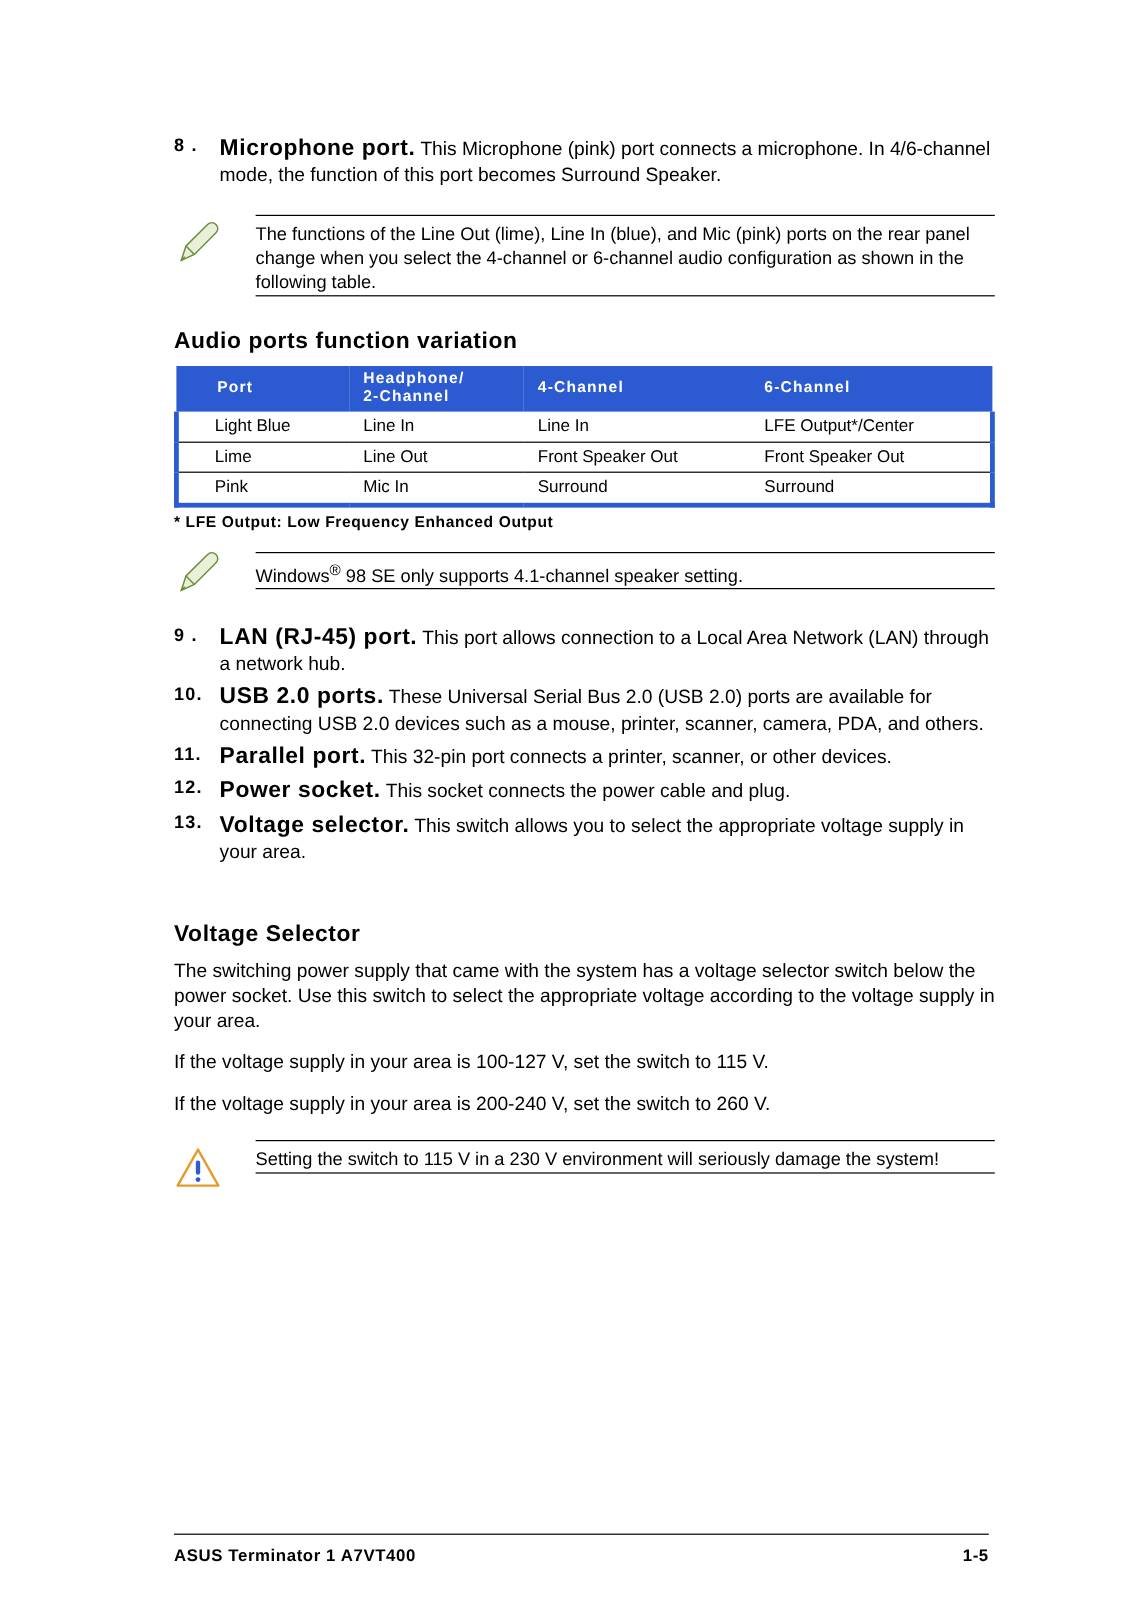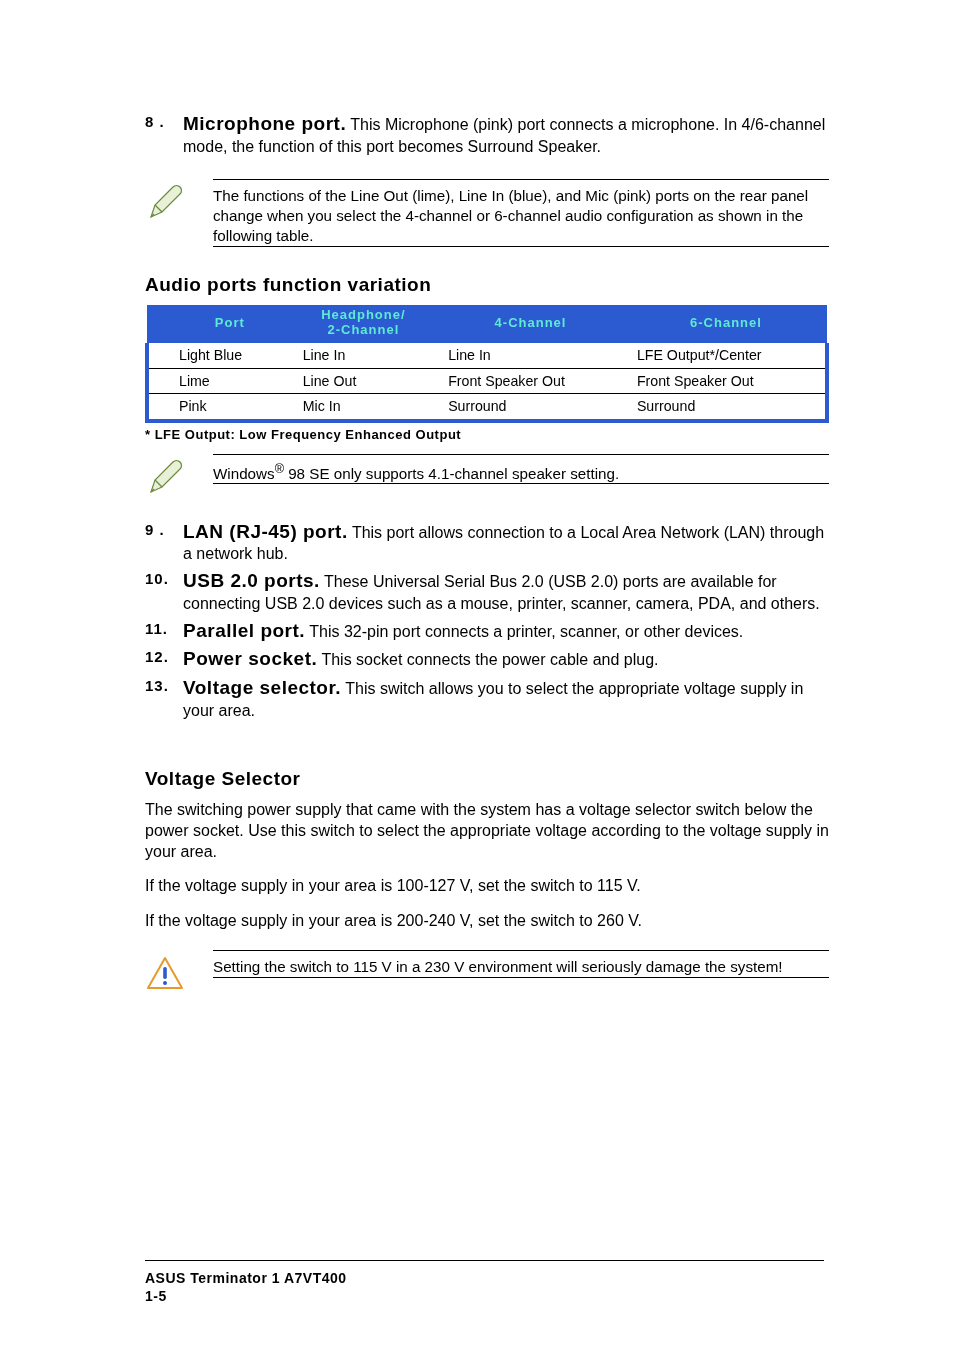--- a/index.html
+++ b/index.html
@@ -67,26 +67,26 @@
     margin-top: 26px;
     margin-bottom: 8px;
   }
   .audio-table {
     width: 100%;
     border-collapse: collapse;
     margin: 0 0 4px 0;
   }
   .audio-table th {
     background: #2b5ad1;
-    color: #5eead4;
+    color: #ffffff;
     font-family: Verdana, Geneva, sans-serif;
     font-weight: 700;
     letter-spacing: 1px;
     font-size: 13px;
-    text-align: center;
+    text-align: left;
     padding: 3px 12px 5px 12px;
     line-height: 1.15;
   }
   .audio-table th:first-child { padding-left: 34px; }
   .audio-table tbody tr {
   }
   .audio-table td {
     padding: 3px 12px;
     font-size: 14.2px;
     border-bottom: 1px solid #000;
@@ -126,21 +126,20 @@
     left: 145px;
     right: 130px;
     border-top: 1px solid #000;
     padding-top: 8px;
     display: flex;
     justify-content: space-between;
     font-family: Verdana, Geneva, sans-serif;
     font-weight: 700;
     font-size: 14px;
     letter-spacing: 0.5px;
-    flex-direction: column;
   }
   .item-list { margin-top: 22px; }
 </style>
 </head>
 <body>
 
 <div class="page">
 
   <div class="list-item">
     <div class="list-num">8 .</div>
@@ -186,21 +185,21 @@
         <td>Pink</td>
         <td>Mic In</td>
         <td>Surround</td>
         <td>Surround</td>
       </tr>
     </tbody>
   </table>
 
   <div class="footnote">* LFE Output: Low Frequency Enhanced Output</div>
 
-  <div class="note-block" style="margin-top:8px;">
+  <div class="note-block" style="margin-top:8px;align-items:center;">
     <svg class="note-icon" viewBox="0 0 40 40">
       <path d="M6 34 L10 22 L28 4 C30 2 33 2 35 4 C37 6 37 9 35 11 L17 29 L6 34 Z" fill="#e8f0d8" stroke="#6b8a3a" stroke-width="1.2"></path>
       <path d="M10 22 L17 29" stroke="#6b8a3a" stroke-width="1.2" fill="none"></path>
       <path d="M6 34 L9 31" stroke="#6b8a3a" stroke-width="1.2"></path>
     </svg>
     <div class="note-body">
       <span>Windows</span><sup>®</sup><span> 98 SE only supports 4.1-channel speaker setting.</span>
     </div>
   </div>
 

